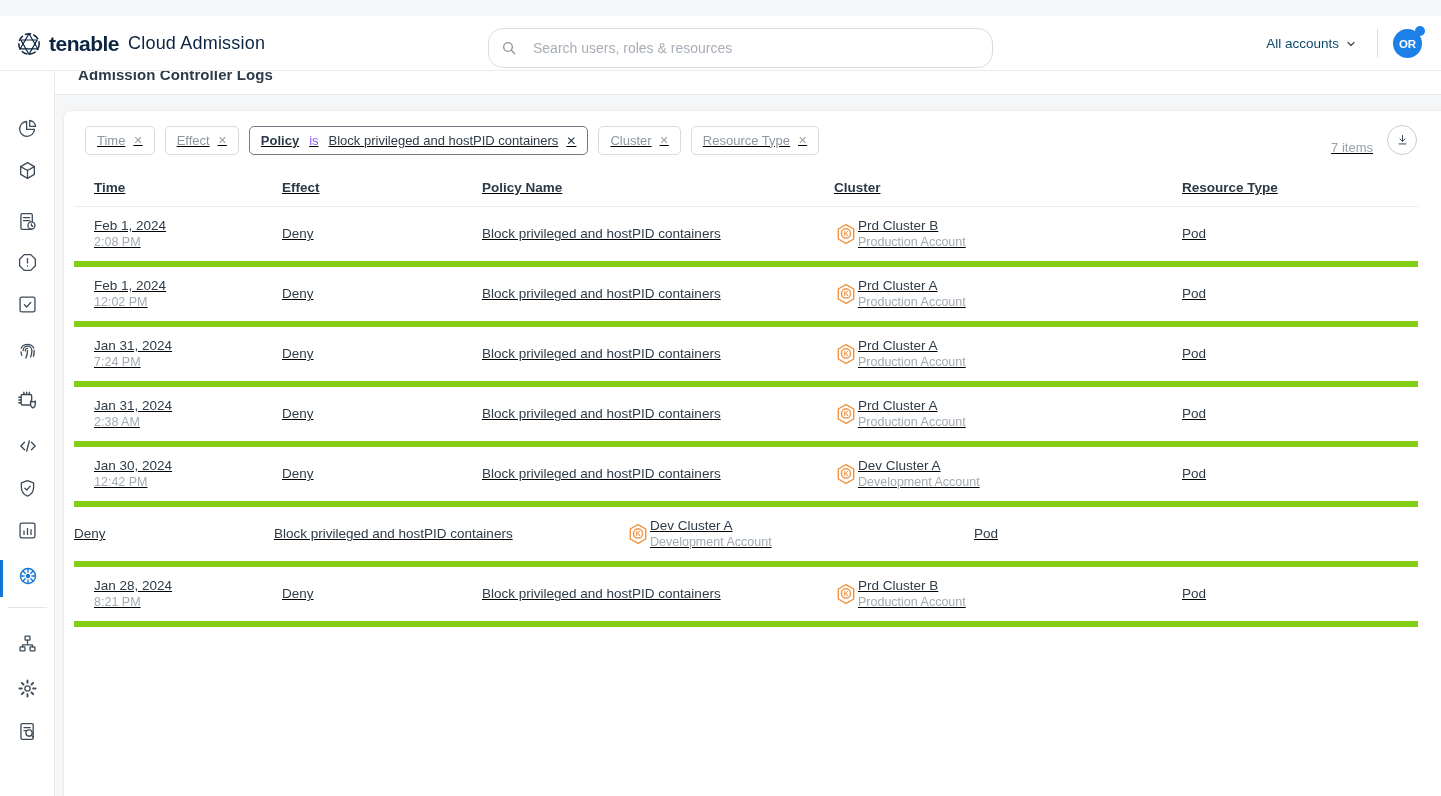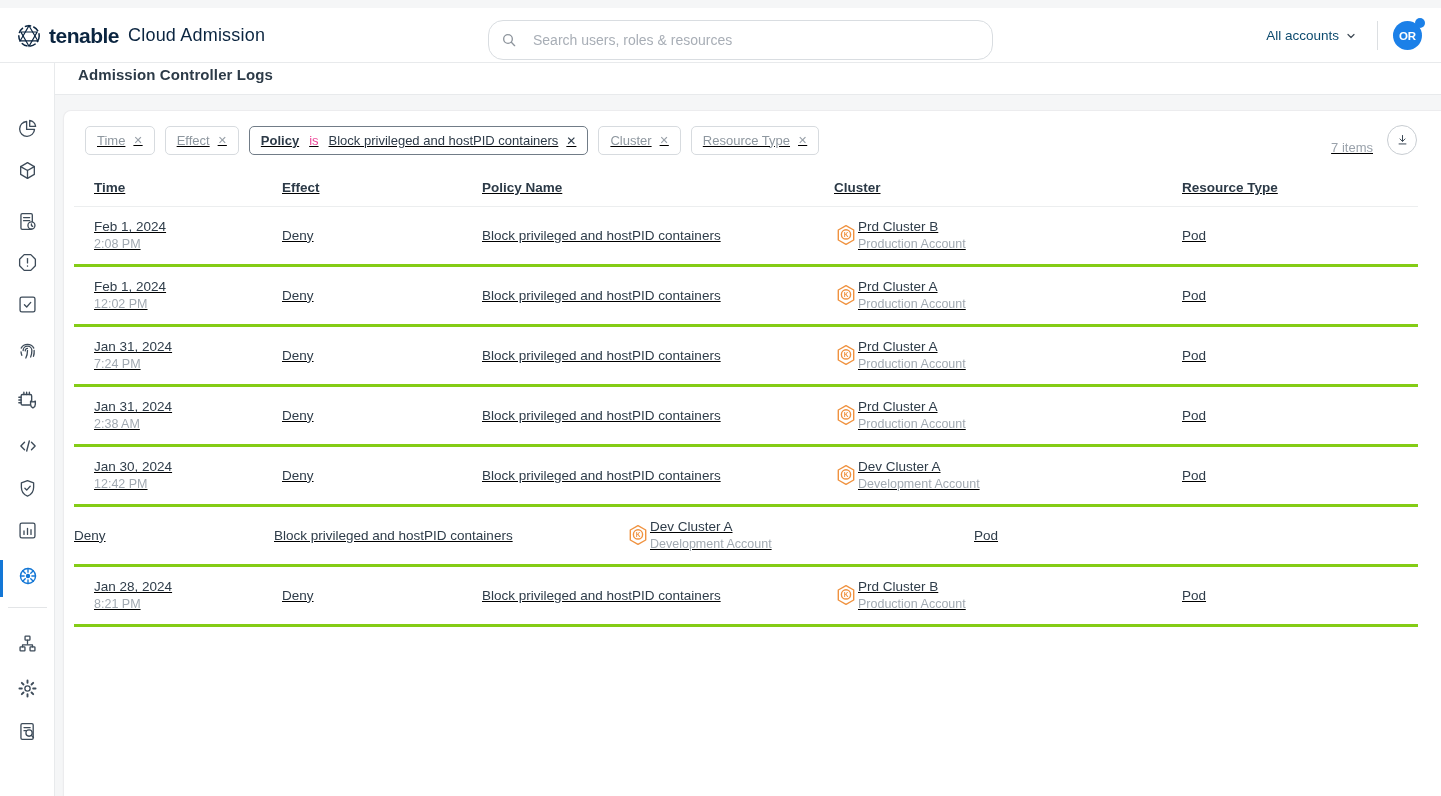--- a/index.html
+++ b/index.html
@@ -1,20 +1,20 @@
 <!DOCTYPE html>
 <html><head>
 <meta charset="utf-8">
 <style>
   * { margin:0; padding:0; box-sizing:border-box; }
   html,body { width:1441px; height:796px; overflow:hidden; background:#f5f6f7;
     font-family:"Liberation Sans", sans-serif; -webkit-font-smoothing:antialiased; }
 
   
-  .topbar { position:fixed; top:8px; left:0; width:1441px; height:55px; background:#fff;
+  .topbar { position:fixed; top:16px; left:0; width:1441px; height:55px; background:#fff;
     border-bottom:1px solid #e8eaec; z-index:30; }
   .brand { position:absolute; left:16px; top:0; height:55px; display:flex; align-items:center; gap:7px; }
   .brand-name { font-size:21px; font-weight:bold; color:#0b2540; letter-spacing:-0.5px; }
   .brand-suffix { font-size:18px; color:#0b2540; font-weight:400; margin-left:2px; letter-spacing:0.2px; }
   .search-wrap { position:absolute; left:488px; top:12px; width:505px; height:40px;
     border:1px solid #d9dde1; border-radius:15px; background:#fff; display:flex; align-items:center; padding:0 12px; gap:16px; }
   .search-input { border:none; outline:none; flex:1; font-size:14px; color:#46505a; background:transparent; font-family:inherit; }
   .search-input::placeholder { color:#a8aeb6; }
   .account-sel { position:absolute; right:84px; top:0; height:55px; display:flex; align-items:center; gap:6px;
     font-size:13.5px; color:#0c4a6e; cursor:pointer; }
@@ -41,33 +41,33 @@
   .card { margin:15px 0 0 8px; background:#fff; border-radius:8px 0 0 0; height:686px;
     border:1px solid #ececee; border-right:none; border-bottom:none; box-shadow:0 1px 2px rgba(0,0,0,0.03);text-decoration:underline; }
 
   
   .filterbar { display:flex; align-items:center; padding:14px 24px 14px 21px; gap:10px; }
   .chip { display:inline-flex; align-items:center; gap:8px; height:29px; padding:0 11px;
     border:1px solid #d7dbdf; border-radius:5px; font-size:13px; color:#8e979f; cursor:pointer; background:#fff; white-space:nowrap; }
   .chip .x { font-size:11px; color:#98a0a8; cursor:pointer; line-height:1; padding-top:1px; }
   .chip.chip-active { border-color:#717c87; color:#2e3b48; }
   .chip.chip-active .f-label { font-weight:bold; color:#2e3b48; }
-  .chip.chip-active .f-op { color:#ec4899; margin:0 2px; }
+  .chip.chip-active .f-op { color:#8b5cf6; margin:0 2px; }
   .chip.chip-active .x { color:#2e3b48; font-size:12px; }
   .filter-right { margin-left:auto; display:flex; align-items:flex-end; gap:14px; }
   .items-count { font-size:13px; color:#9aa2ab; }
   .download-btn { width:30px; height:30px; border-radius:50%; border:1px solid #c8cdd2; background:#fff;
     display:flex; align-items:center; justify-content:center; cursor:pointer; }
   .download-btn svg { stroke:#3a4754; fill:none; stroke-width:1.6; stroke-linecap:round; stroke-linejoin:round; }
 
   
   .tbl { margin:0 23px 0 10px; }
   .tbl-head { display:flex; height:38px; align-items:center; border-bottom:1px solid #eceeef; }
   .tbl-head > div { font-size:13.5px; font-weight:bold; color:#2c3a47; }
-  .tbl-row { display:flex; height:60px; align-items:center; border-bottom:3px solid #84cc16; cursor:pointer; background:#fff; }
+  .tbl-row { display:flex; height:60px; align-items:center; border-bottom:6px solid #84cc16; cursor:pointer; background:#fff; }
   .c-time { width:208px; padding-left:20px; }
   .c-effect { width:200px; }
   .c-policy { width:352px; }
   .c-cluster { width:348px; }
   .c-resource { flex:1; }
   .cell-main { font-size:13.5px; color:#2e3c49; line-height:1.3; }
   .cell-sub { font-size:12.5px; color:#a2aab2; line-height:1.35; }
   .cluster-flex { display:flex; align-items:center; }
   .hex-icon svg { display:block; }
 </style>

